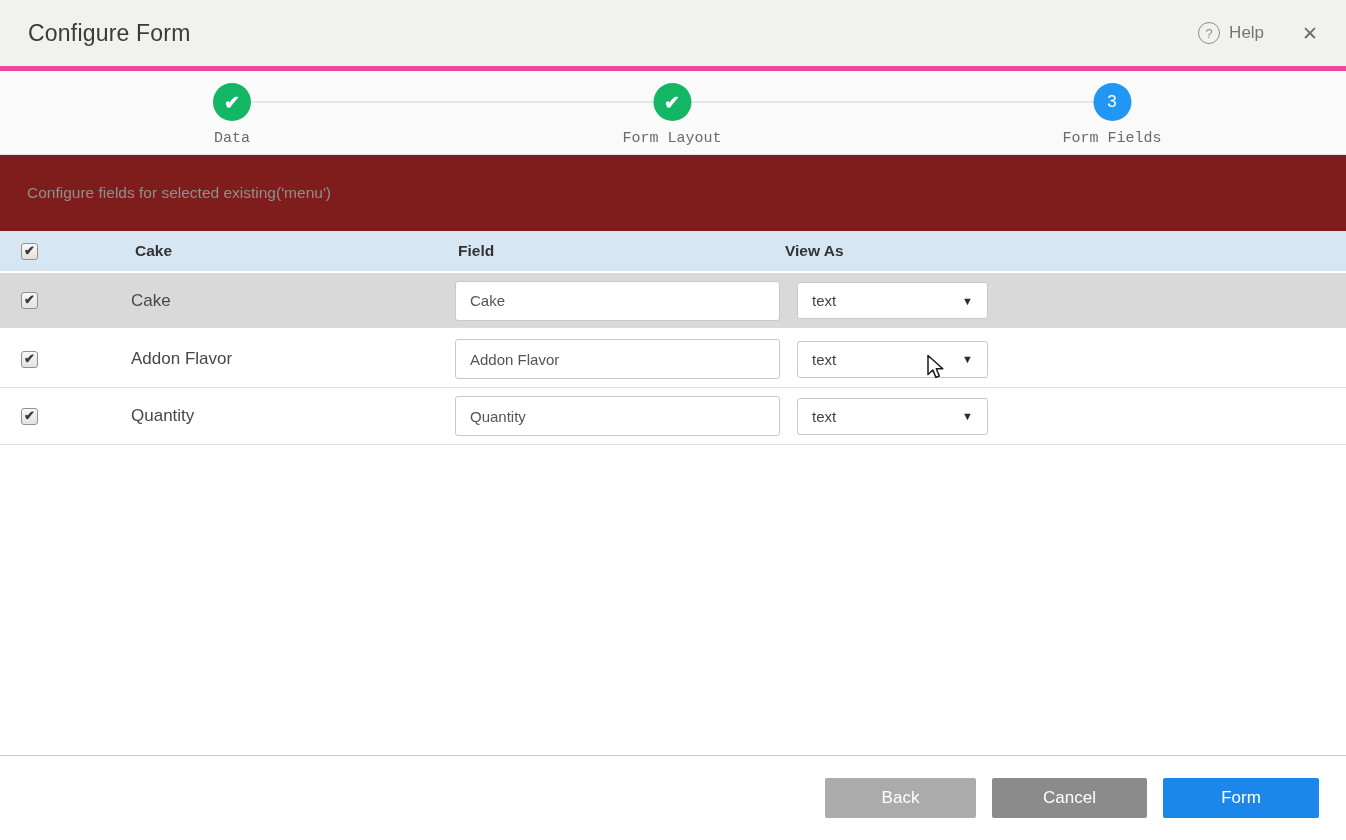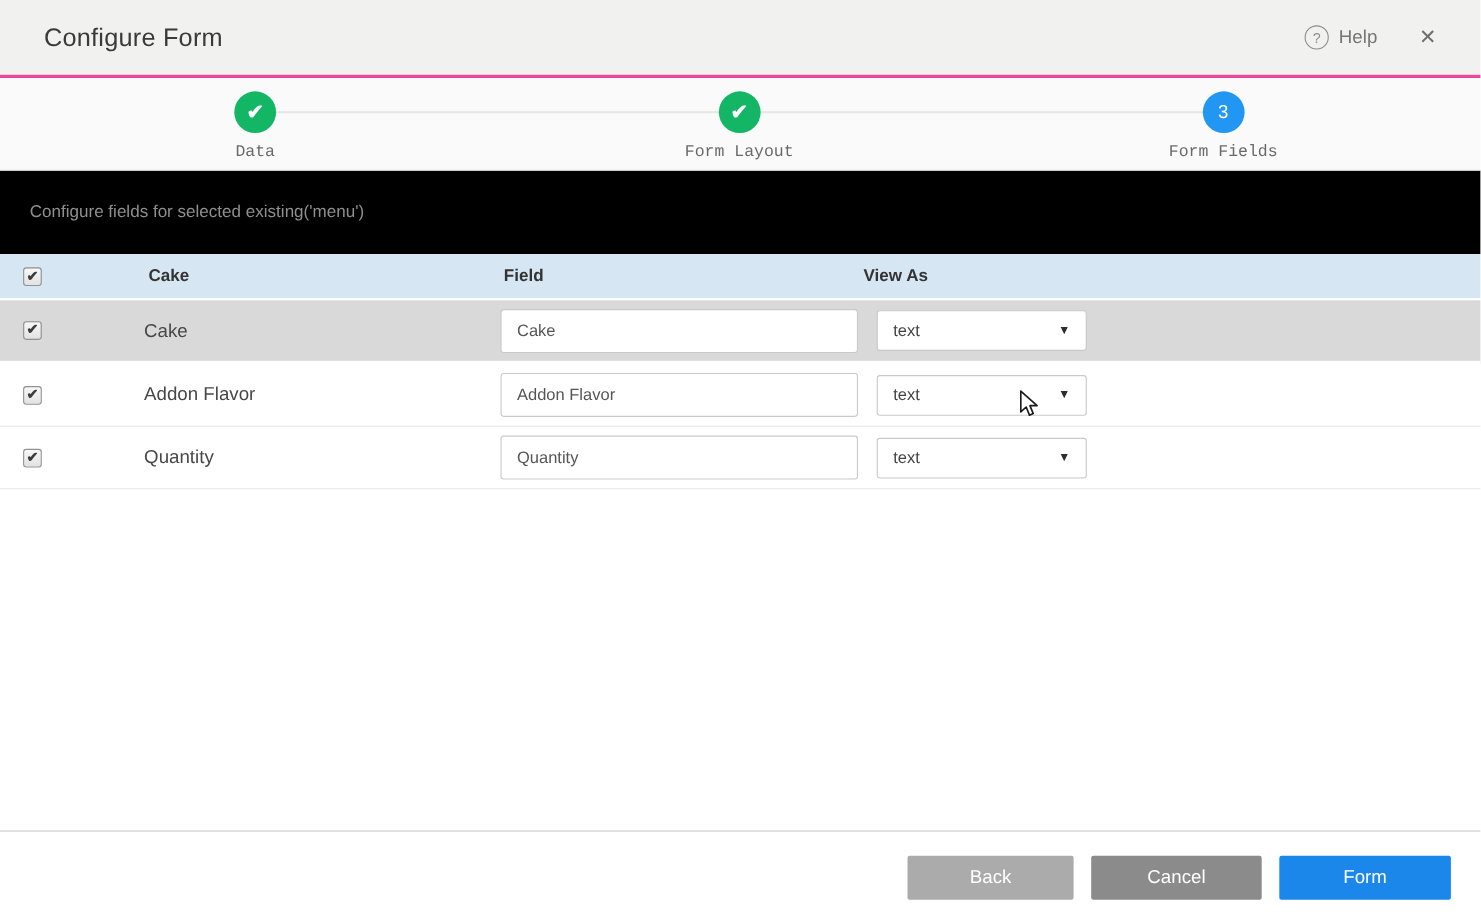--- a/index.html
+++ b/index.html
@@ -7,22 +7,22 @@
   body {
     font-family:"Liberation Sans", sans-serif;
     background:#ffffff; color:#3a3a3a;
     position:relative; overflow:hidden;
     display:flex; flex-direction:column;
   }
 
   
   .titlebar {
     height:71px; flex:0 0 71px;
-    background:#f1f1f0; border-bottom:3px solid #ec4899;
-    display:flex; align-items:center; padding:0 40px;
+    background:#f1f1f0; border-bottom:5px solid #ec4899;
+    display:flex; align-items:center; padding:0 28px;
   }
   .title { font-size:23px; color:#3a3a3a; letter-spacing:.2px; }
   .titlebar-right { margin-left:auto; display:flex; align-items:center; }
   .help-wrap { display:flex; align-items:center; gap:9px; color:#757575; font-size:17px; cursor:pointer; }
   .help-circle {
     width:22px; height:22px; border:1.5px solid #8d8d8d; border-radius:50%;
     display:flex; align-items:center; justify-content:center;
     font-size:13px; color:#8d8d8d;
   }
   .close-btn { margin-left:38px; font-size:19px; color:#6e6e6e; cursor:pointer; line-height:1; }
@@ -39,21 +39,21 @@
     width:38px; height:38px; border-radius:50%; margin:0 auto;
     display:flex; align-items:center; justify-content:center;
     color:#fff; font-size:17px;
   }
   .step-circle.done { background:#13b664; font-size:19px; font-weight:bold; }
   .step-circle.current { background:#2196f3; }
   .step-label { margin-top:9px; font-size:15px; color:#6a6a6a; white-space:nowrap;font-family:Liberation Mono, monospace; }
 
   
   .subtitle-bar {
-    height:76px; flex:0 0 76px; background:#000000;
+    height:76px; flex:0 0 76px; background:#7f1d1d;
     display:flex; align-items:center; padding:0 27px;
     color:#8f8f8f; font-size:15.5px;
   }
 
   
   .grid-row { display:grid; grid-template-columns:60px 395px 330px 1fr; align-items:center; }
   .table-header {
     height:40px; flex:0 0 40px; background:#d6e6f2;
     font-weight:600; color:#333; font-size:15.5px;
     margin-bottom:2px;

